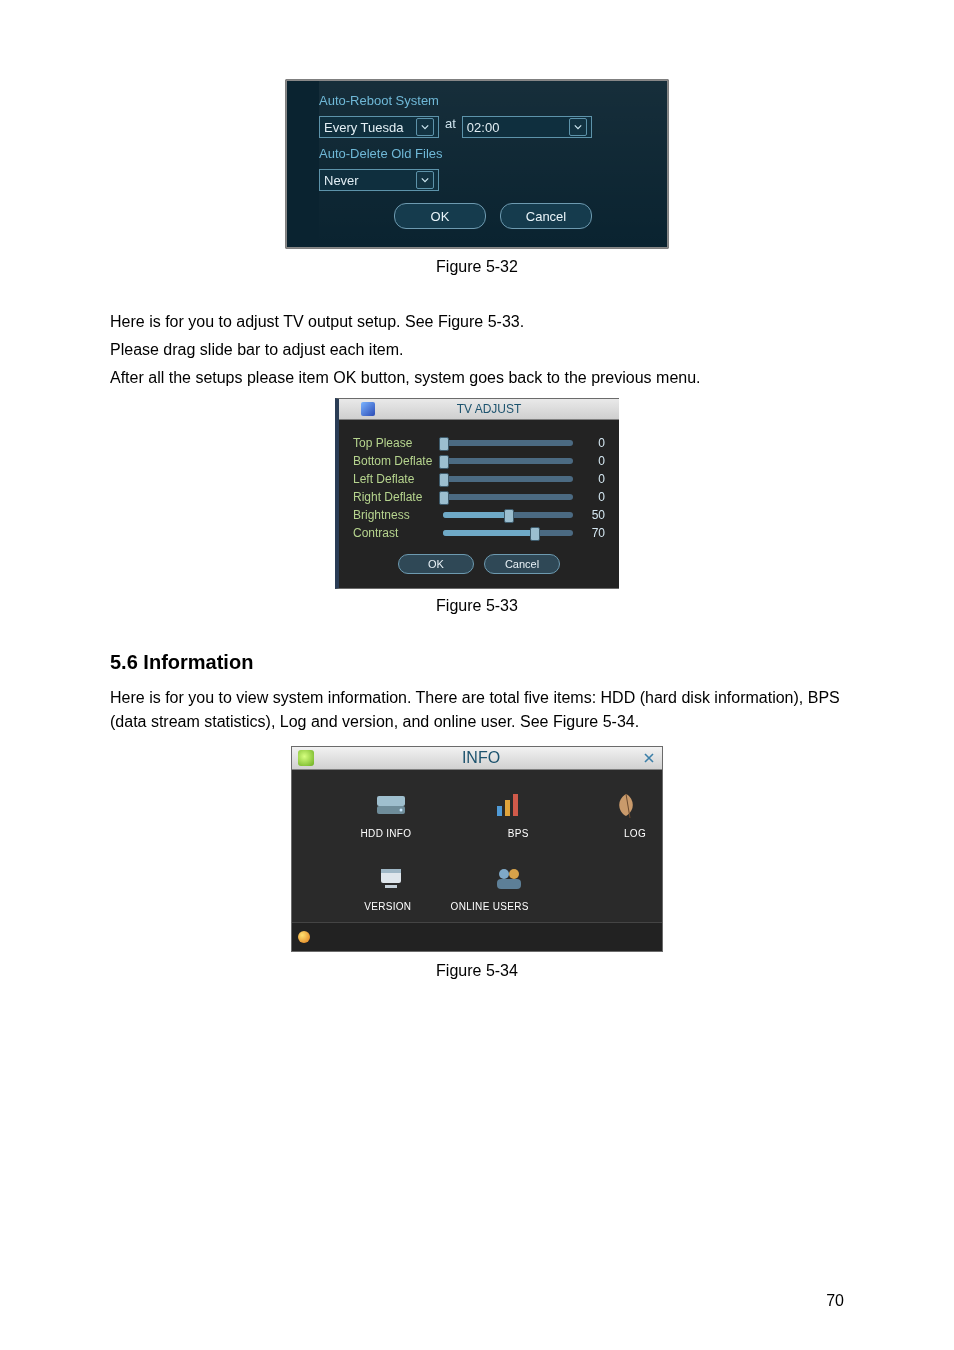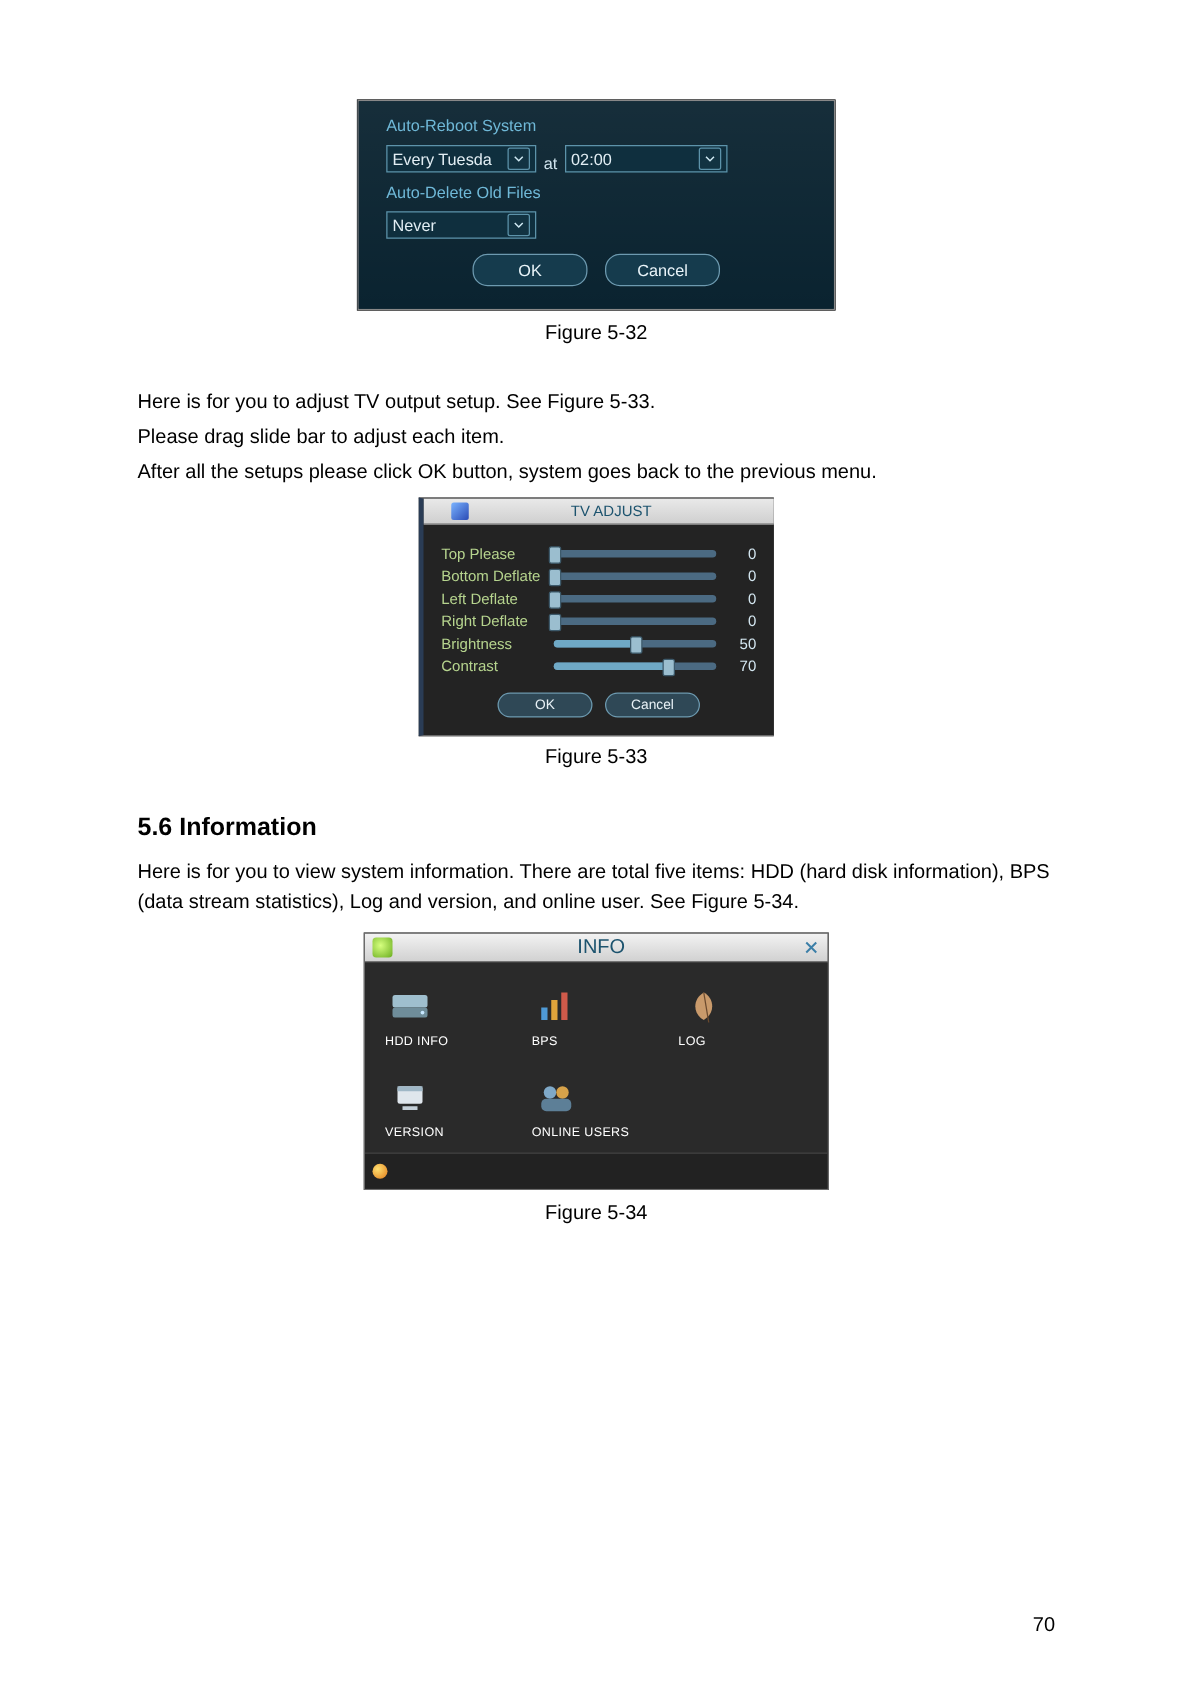--- a/index.html
+++ b/index.html
@@ -44,25 +44,26 @@
     display: inline-block;
     border-radius: 3px;
     background: linear-gradient(135deg,#5bc0ff 0%, #1b5a8c 100%);
     position: relative;
   }
   .dlg1-title .icon::after{
     content:""; position:absolute; left:6px; top:4px; width:6px; height:10px;
     background:#ffe17a; border-radius:2px;
   }
   .dlg1-title span.t { flex: 1; text-align: center; letter-spacing: 0.5px;}
-  .dlg1-body { padding: 10px 22px 14px; background:#0a2330;
+  .dlg1-body { padding: 10px 0 14px; background:#0a2330;
     background-image: linear-gradient(180deg, rgba(255,255,255,0.05), rgba(0,0,0,0));
+    margin-left: 32px;
   }
   .dlg1 .section-label { color: #6fb8d7; font-size: 13px; padding: 2px 0; }
-  .dlg1 .row { display: flex; align-items: flex-end; gap: 6px; margin: 6px 0; }
+  .dlg1 .row { display: flex; align-items: flex-start; gap: 6px; margin: 6px 0; }
   .dlg1 select, .dlg1 .select {
     background: #0f2f3e; color: #e2eef4; border: 1px solid #5d93aa;
     height: 22px; font-size: 13px; padding: 0 4px;
     appearance: none;
     position: relative;
   }
   .dlg1 .select {
     display: inline-flex; align-items: center; justify-content: space-between;
     box-sizing: border-box;
   }
@@ -138,21 +139,21 @@
   .dlg3-title span.t { flex:1; text-align:center;}
   .dlg3-title .close {
     width:14px; height:14px; display:inline-flex; align-items:center; justify-content:center;
     color:#3c7fa8; font-weight:bold; font-size:12px;
   }
   .dlg3-body {
     padding: 14px 12px 6px; background:#2a2a2a;
     display:grid; grid-template-columns: repeat(3, 1fr); row-gap:14px; column-gap:6px;
   }
   .dlg3 .cell {
-    display:flex; flex-direction:column; align-items:flex-start; gap:6px;
+    display:flex; flex-direction:column; align-items:flex-end; gap:6px;
     padding:4px; border-radius:2px;
   }
   .dlg3 .ic {
     width:40px; height:34px; display:inline-block;
   }
   .dlg3 .cap { font-size:10px; letter-spacing:0.3px;}
   .dlg3 .footer {
     border-top:1px solid #444; height:28px; background:#222;
     display:flex; align-items:center; padding:0 6px;
   }
@@ -204,21 +205,21 @@
     <div class="btnrow">
       <div class="btn">OK</div>
       <div class="btn">Cancel</div>
     </div>
   </div>
 </div>
 <div class="center fig-caption">Figure 5-32</div>
 
 <p class="body-text">Here is for you to adjust TV output setup. See Figure 5-33.</p>
 <p class="body-text">Please drag slide bar to adjust each item.</p>
-<p class="body-text" style="margin-bottom:6px;">After all the setups please click OK button, system goes back to the previous menu.</p>
+<p class="body-text" style="margin-bottom:6px;">After all the setups please item OK button, system goes back to the previous menu.</p>
 
 <div class="dlg2 dlg2-edge">
   <div class="dlg2-title">
     <span class="icon2"></span>
     <span class="t">TV ADJUST</span>
   </div>
   <div class="dlg2-body" id="dlg2-rows">
 
     <div class="row">
         <div class="lbl">Top Please</div>

